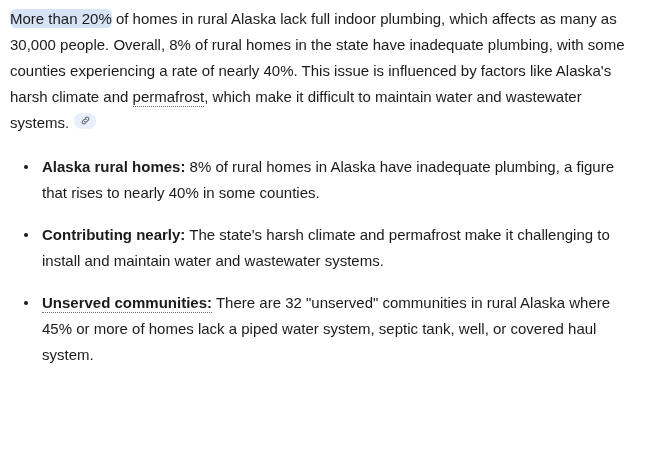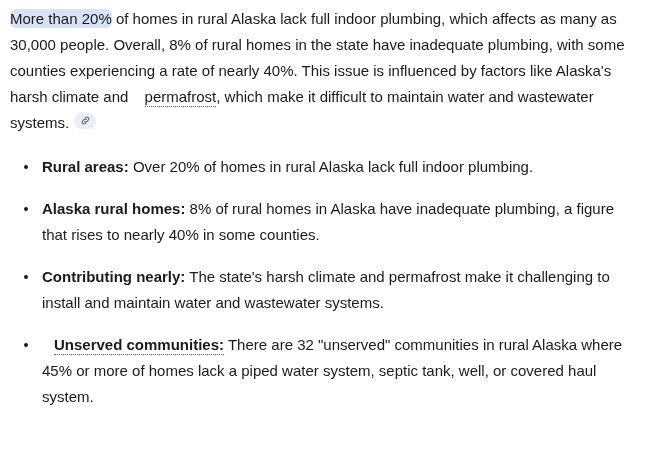--- a/index.html
+++ b/index.html
@@ -31,21 +31,20 @@
 
   .highlight {
     background: #d7e3f7;
     border-radius: 6px;
     padding: 1px 0 1px 0;
   }
 
   .dotted {
     border-bottom: 1px dotted #6b6b6b;
     padding-bottom: 1px;
-    margin-left: 12px;
   }
 
   .source-badge {
     display: inline-flex;
     align-items: center;
     justify-content: center;
     width: 22px;
     height: 16px;
     border-radius: 8px;
     background: #e8eefc;
@@ -97,24 +96,20 @@
         <g fill="none" stroke="#5f6672" stroke-width="1.5" stroke-linecap="round">
           <path d="M6.6 9.4 A2.6 2.6 0 0 0 10.3 9.4 L12.1 7.6 A2.6 2.6 0 0 0 8.4 3.9 L7.6 4.7"></path>
           <path d="M9.4 6.6 A2.6 2.6 0 0 0 5.7 6.6 L3.9 8.4 A2.6 2.6 0 0 0 7.6 12.1 L8.4 11.3"></path>
         </g>
       </svg>
     </span>
   </p>
 
   <ul class="bullet-list">
 
-    <li>
-      <span class="bullet-dot"></span>
-      <span class="bullet-label">Rural areas:</span><span> Over 20% of homes in rural Alaska lack full indoor plumbing.</span>
-    </li>
 
     <li>
       <span class="bullet-dot"></span>
       <span class="bullet-label">Alaska rural homes:</span><span> 8% of rural homes in Alaska have inadequate plumbing, a figure that rises to nearly 40% in some counties.</span>
     </li>
 
 
     <li>
       <span class="bullet-dot"></span>
       <span class="bullet-label">Contributing nearly:</span><span> The state's harsh climate and permafrost make it challenging to install and maintain water and wastewater systems.</span>

